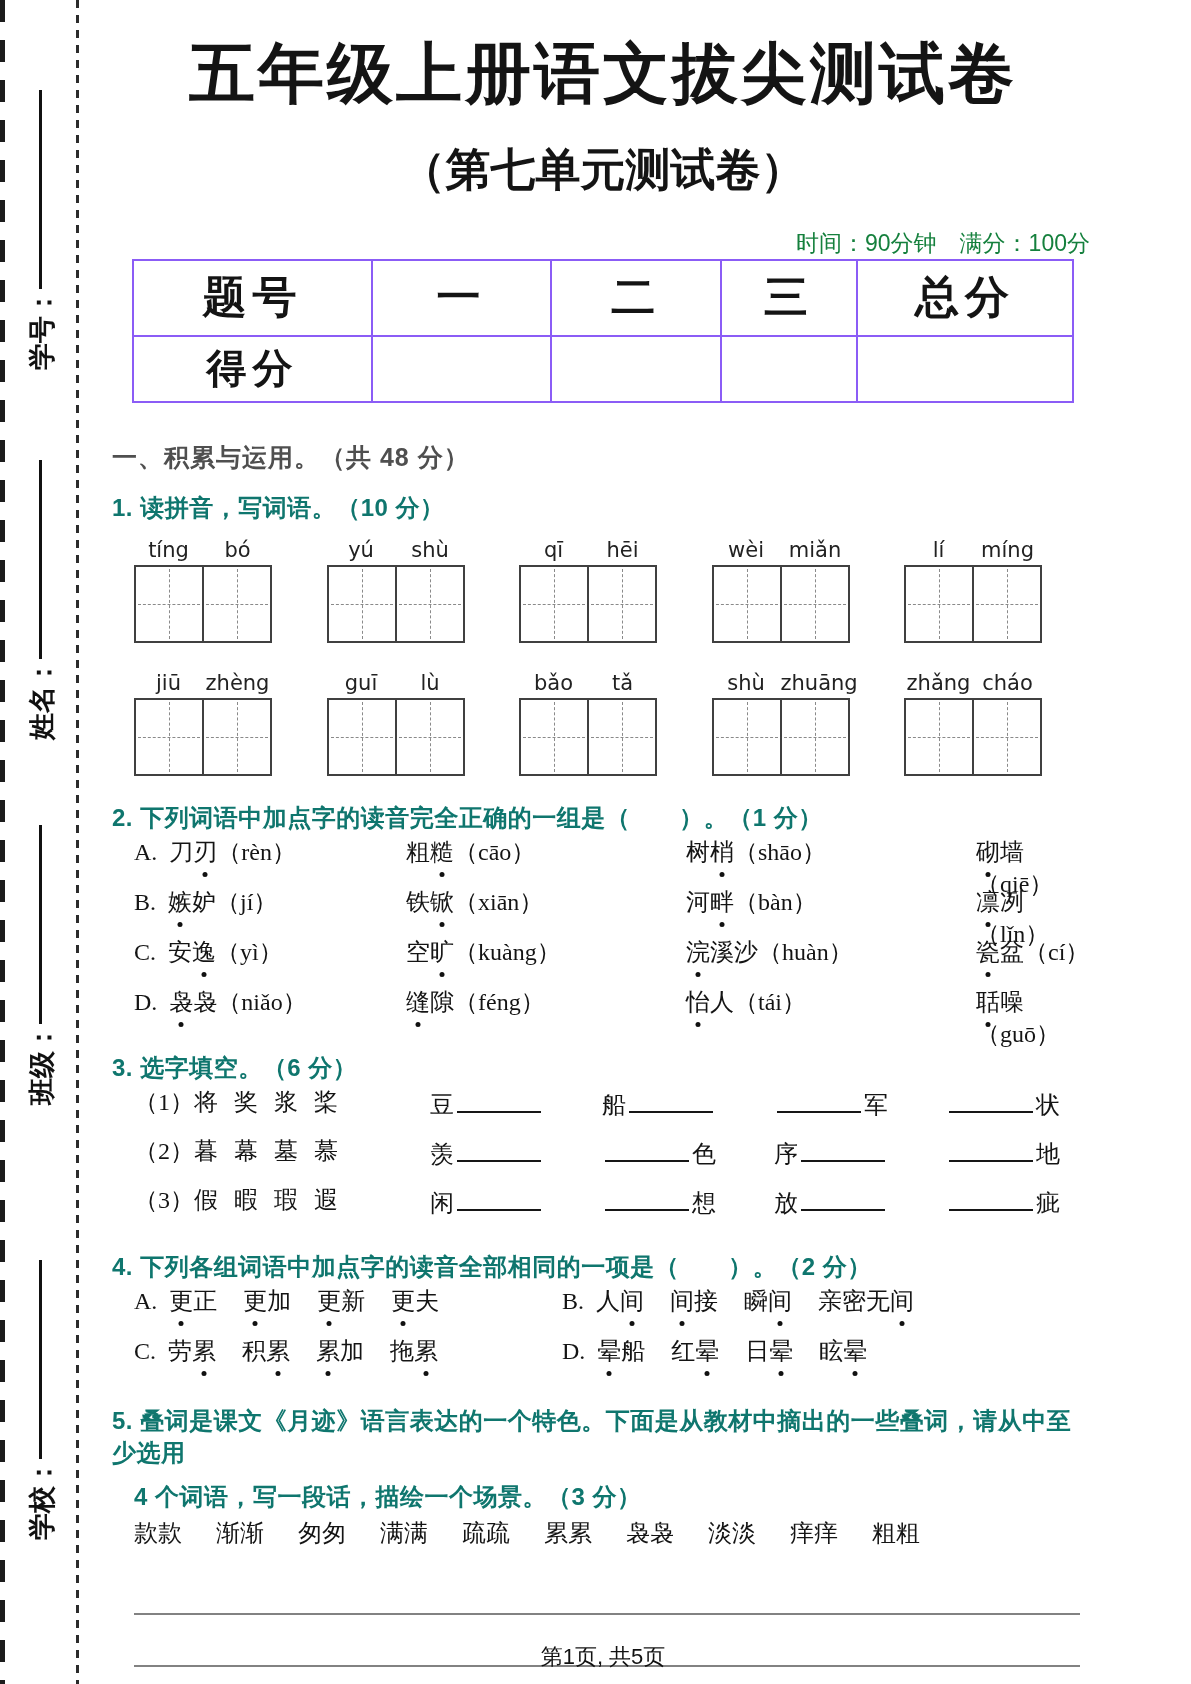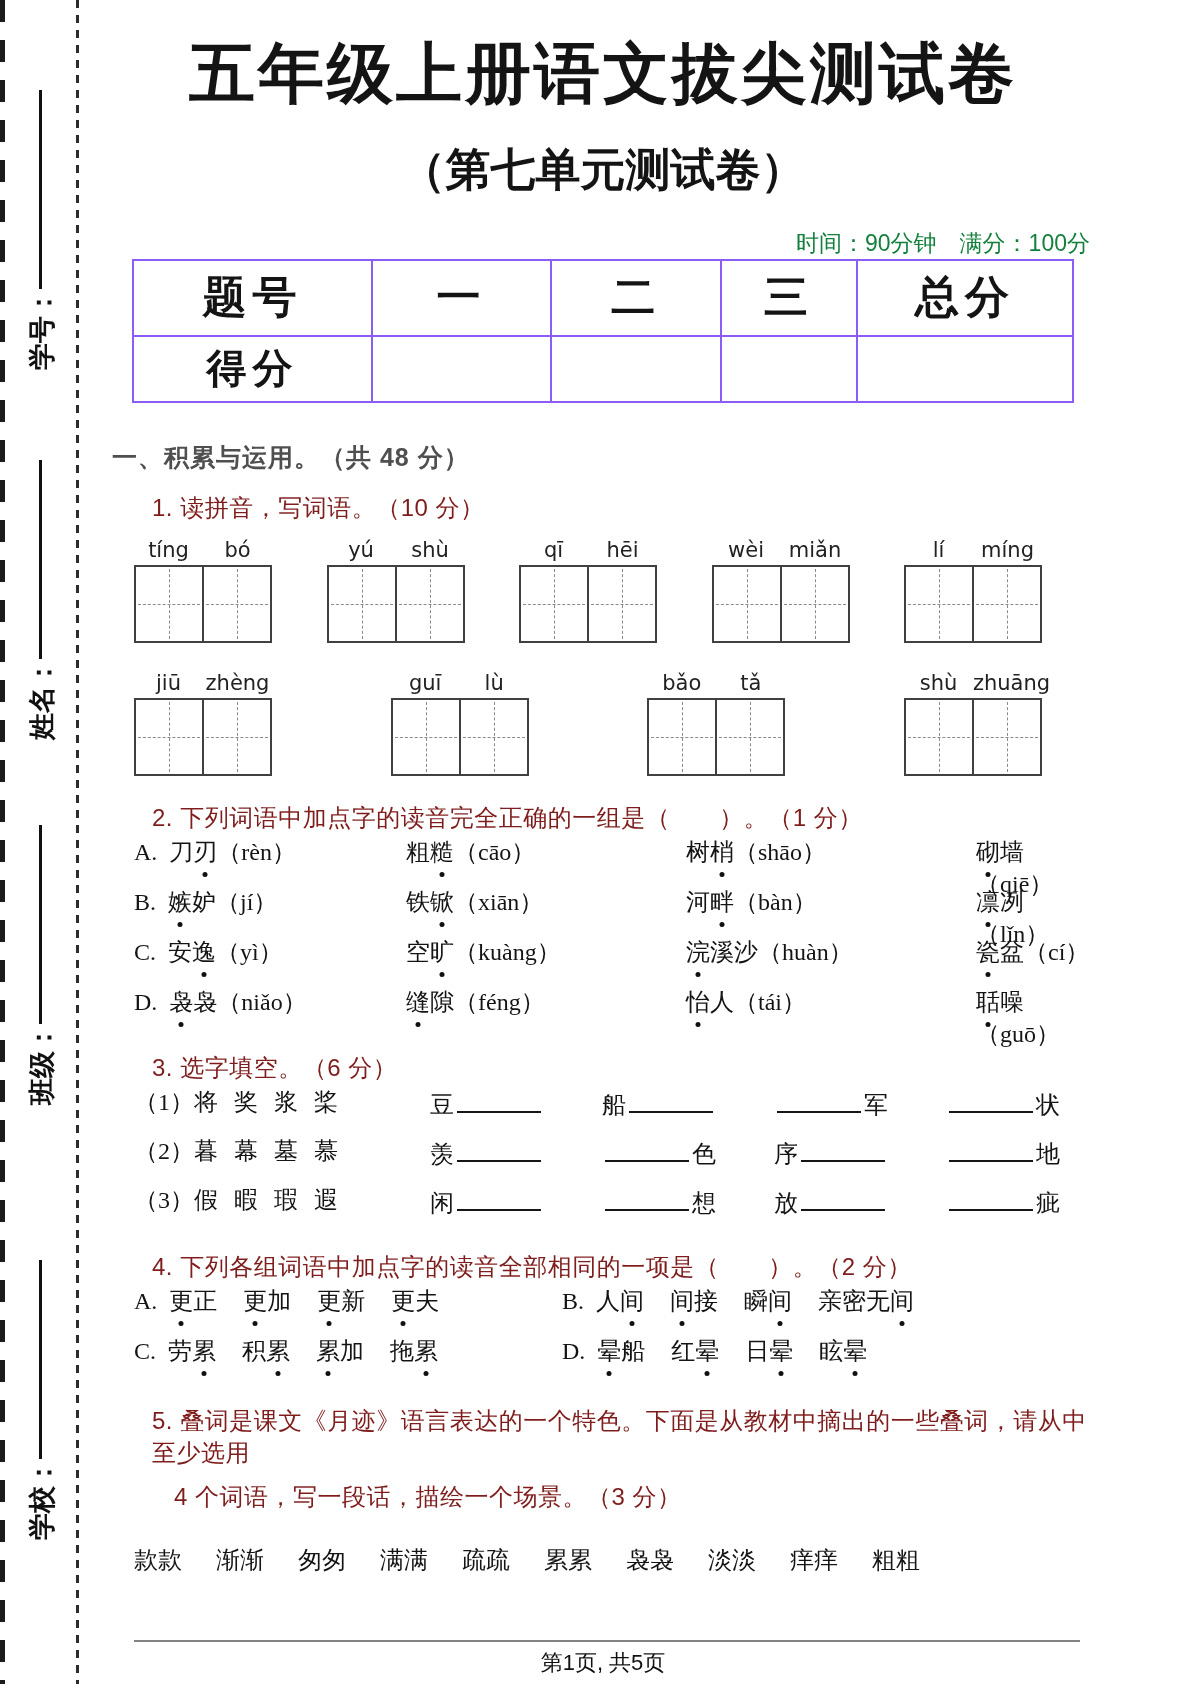--- a/index.html
+++ b/index.html
@@ -43,22 +43,22 @@
   table.score-table { border-collapse:collapse; margin-left:20px; width:942px; table-layout:fixed; }
   table.score-table td { border:2px solid #8b5cf6; text-align:center; vertical-align:middle; }
   .score-table .hd { height:72px; font-weight:bold; font-size:44px; letter-spacing:6px; }
   .score-table .sc { height:62px; font-weight:bold; font-size:40px; letter-spacing:6px; }
 
   .sec-heading {
     margin-top:38px; font-family:"Liberation Sans", sans-serif;
     font-weight:bold; font-size:25px; color:#4f4f4f; letter-spacing:1px;
   }
   .stem {
-    font-family:"Liberation Sans", sans-serif; font-weight:normal;
-    font-size:24px; color:#7f1d1d; letter-spacing:0.5px;margin-left:40px;
+    font-family:"Liberation Sans", sans-serif; font-weight:bold;
+    font-size:24px; color:#0f766e; letter-spacing:0.5px;
   }
   .mt { margin-top:18px; }
 
   
   .py-row { display:flex; justify-content:space-between; padding:0 52px 0 22px; margin-top:14px; }
   .py-labels { display:flex; font-family:"DejaVu Sans", sans-serif; font-size:21px; color:#222; }
   .py-labels span { width:69px; text-align:center; }
   .py-boxes { display:flex; margin-top:3px; }
   .py-box { width:66px; height:74px; border:2px solid #404040; position:relative; background:#fff; }
   .py-box + .py-box { margin-left:-2px; }
@@ -90,26 +90,26 @@
     border-bottom:2.5px solid #161616; margin:0 3px; vertical-align:baseline;
   }
 
   
   .q4-row { display:grid; grid-template-columns:428px auto; padding-left:22px; font-size:24px; height:48px; margin-top:2px; }
   .q4-row:first-of-type { margin-top:14px; }
   .w4 { margin-right:26px; }
 
   
   .q5-line2 { padding-left:22px; margin-top:12px; }
-  .q5-words { display:flex; gap:34px; padding-left:22px; margin-top:31px; font-size:24px;align-items:center; }
+  .q5-words { display:flex; gap:34px; padding-left:22px; margin-top:4px; font-size:24px;align-items:center; }
   .write-lines { margin-top:14px; }
   .write-line { margin-left:22px; margin-right:14px; height:50px; border-bottom:2px solid #828282; }
 
   .footer {
-    position:absolute; bottom:6px; left:112px; width:982px; text-align:center;
+    position:absolute; bottom:12px; left:112px; width:982px; text-align:center;
     font-family:"Liberation Sans", sans-serif; font-size:22px; color:#111;
   }
 </style>
 </head>
 <body>
 
 <div class="page">
 
   <div class="edge-dash"></div>
   <div class="seal-line"></div>
@@ -252,20 +252,30 @@
       <div class="py-group">
           <div class="py-labels">
             <span>shù</span>
             <span>zhuāng</span>
           </div>
           <div class="py-boxes">
             <div class="py-box"></div>
             <div class="py-box"></div>
           </div>
         </div>
+      <div class="py-group">
+          <div class="py-labels">
+            <span>zhǎng</span>
+            <span>cháo</span>
+          </div>
+          <div class="py-boxes">
+            <div class="py-box"></div>
+            <div class="py-box"></div>
+          </div>
+        </div>
     </div>
 
     <div class="stem" style="margin-top:26px;">2. 下列词语中加点字的读音完全正确的一组是（　　）。（1 分）</div>
     <div class="opt-row">
       <div><span class="opt-label">A.</span><span class="word"><span>刀</span><span class="du">刃</span><span>（rèn）</span></span></div>
       <div><span class="word"><span>粗</span><span class="du">糙</span><span>（cāo）</span></span></div>
       <div><span class="word"><span>树</span><span class="du">梢</span><span>（shāo）</span></span></div>
       <div><span class="word"><span class="du">砌</span><span>墙（qiē）</span></span></div>
     </div>
     <div class="opt-row">

